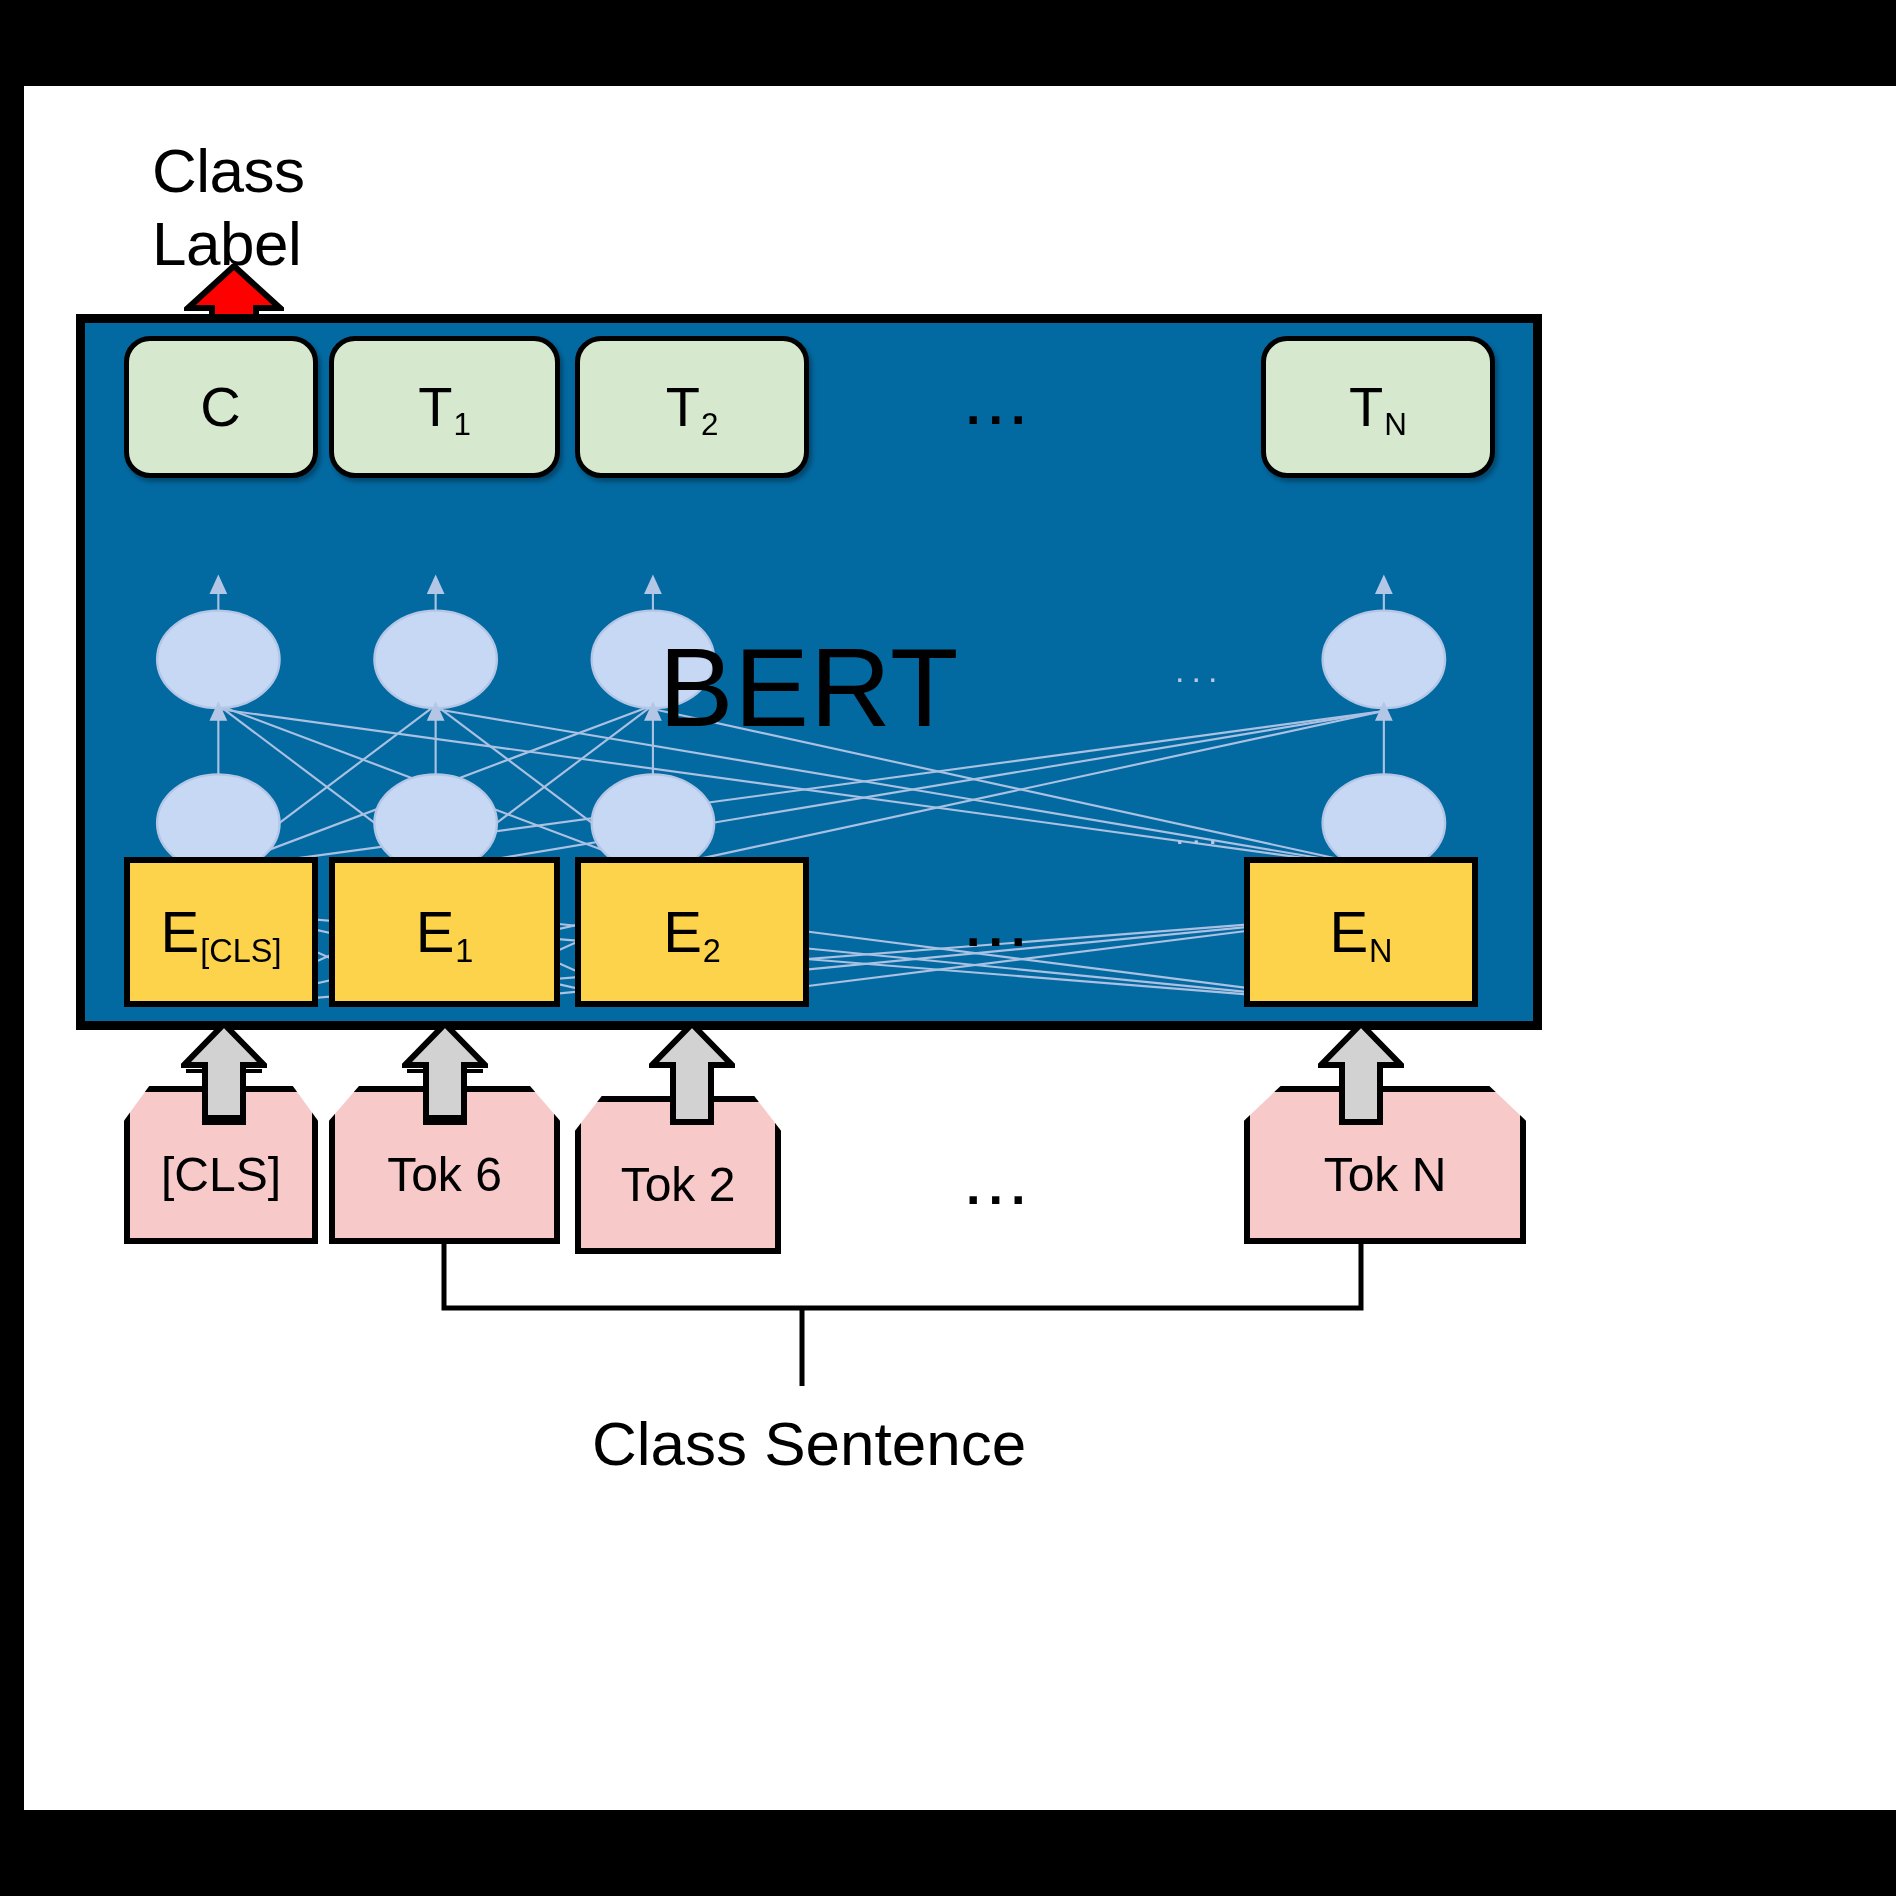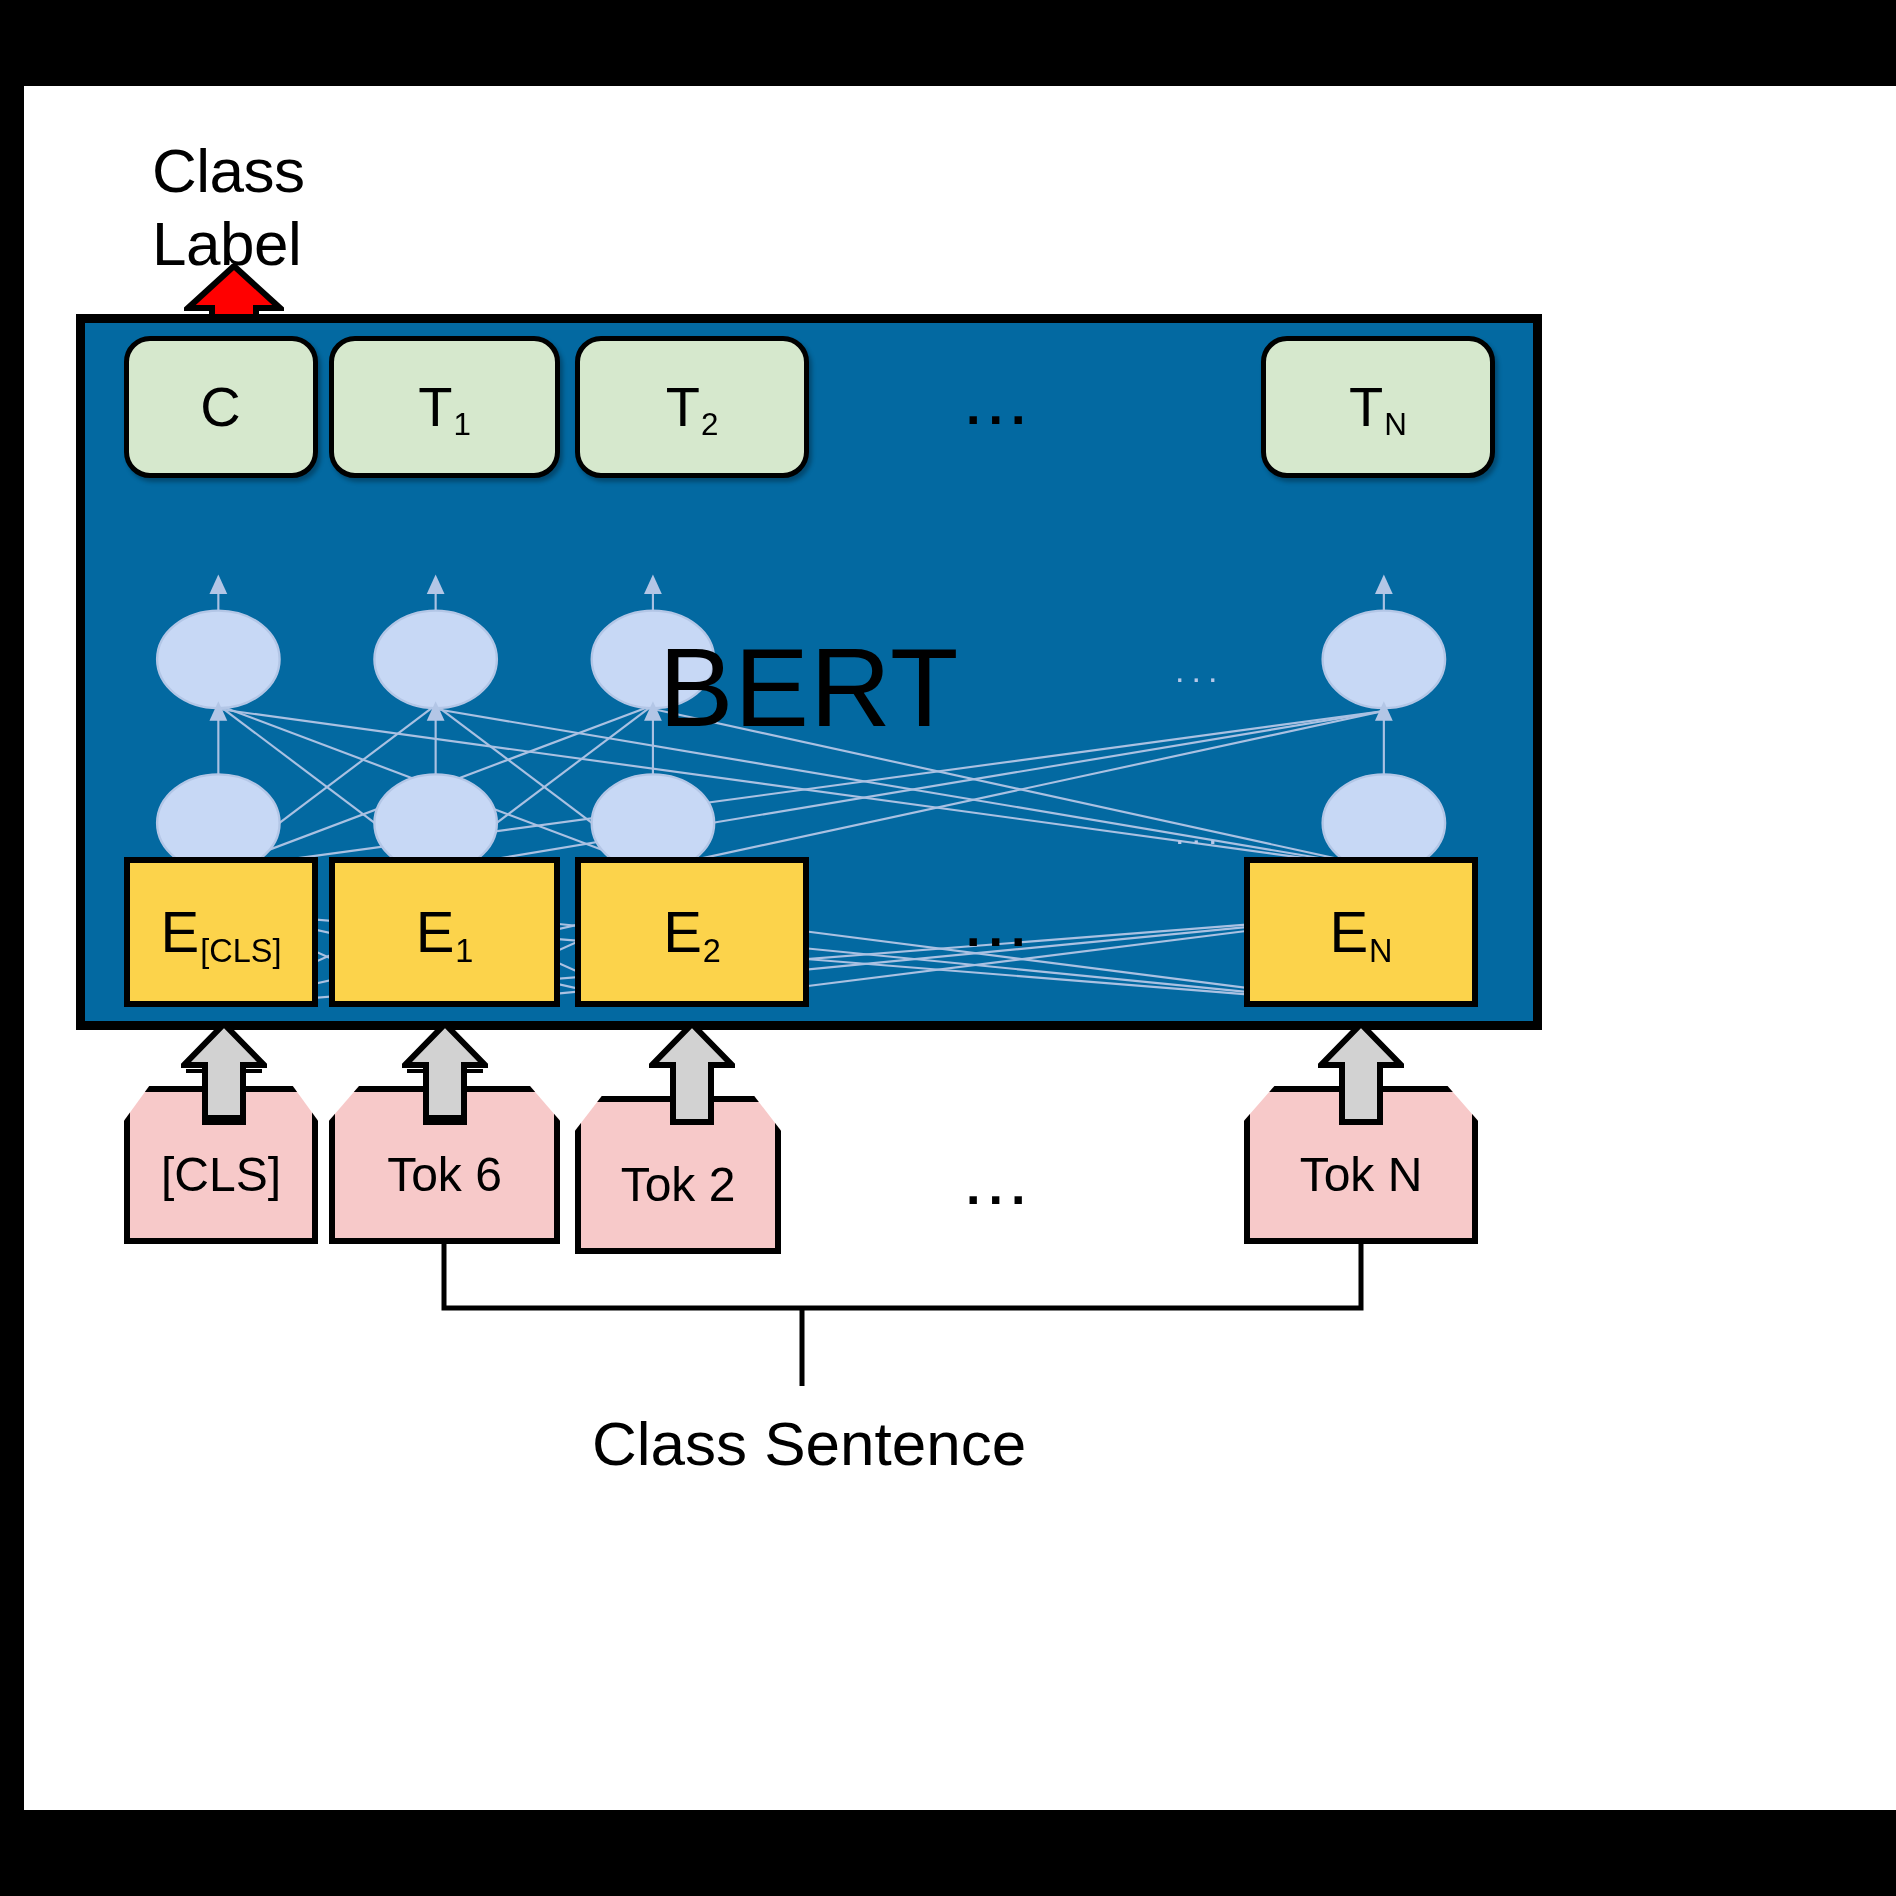--- a/index.html
+++ b/index.html
@@ -348,21 +348,21 @@
 
     <div class="tok-box" style="left:100px; top:1000px; width:194px;">
       <span class="lbl">[CLS]</span>
     </div>
     <div class="tok-box" style="left:305px; top:1000px; width:231px;">
       <span class="lbl">Tok 6</span>
     </div>
     <div class="tok-box" style="left:551px; top:1010px; width:206px;">
       <span class="lbl">Tok 2</span>
     </div>
-    <div class="tok-box" style="left:1220px; top:1000px; width:234px;">
+    <div class="tok-box" style="left:1220px; top:1000px; width:282px;">
       <span class="lbl">Tok N</span>
     </div>
     <span class="ellipsis" style="left:942px; top:1070px;">...</span>
 
     <svg id="bracket" style="left:0; top:1150px; width:1570px; height:180px;" viewBox="0 0 1570 180">
       <path d="M420,0 L420,72 L1337,72 L1337,0 M778,72 L778,150" stroke="#000000" stroke-width="5" fill="none"></path>
     </svg>
 
     <div id="sentence-caption">Class Sentence</div>
 

